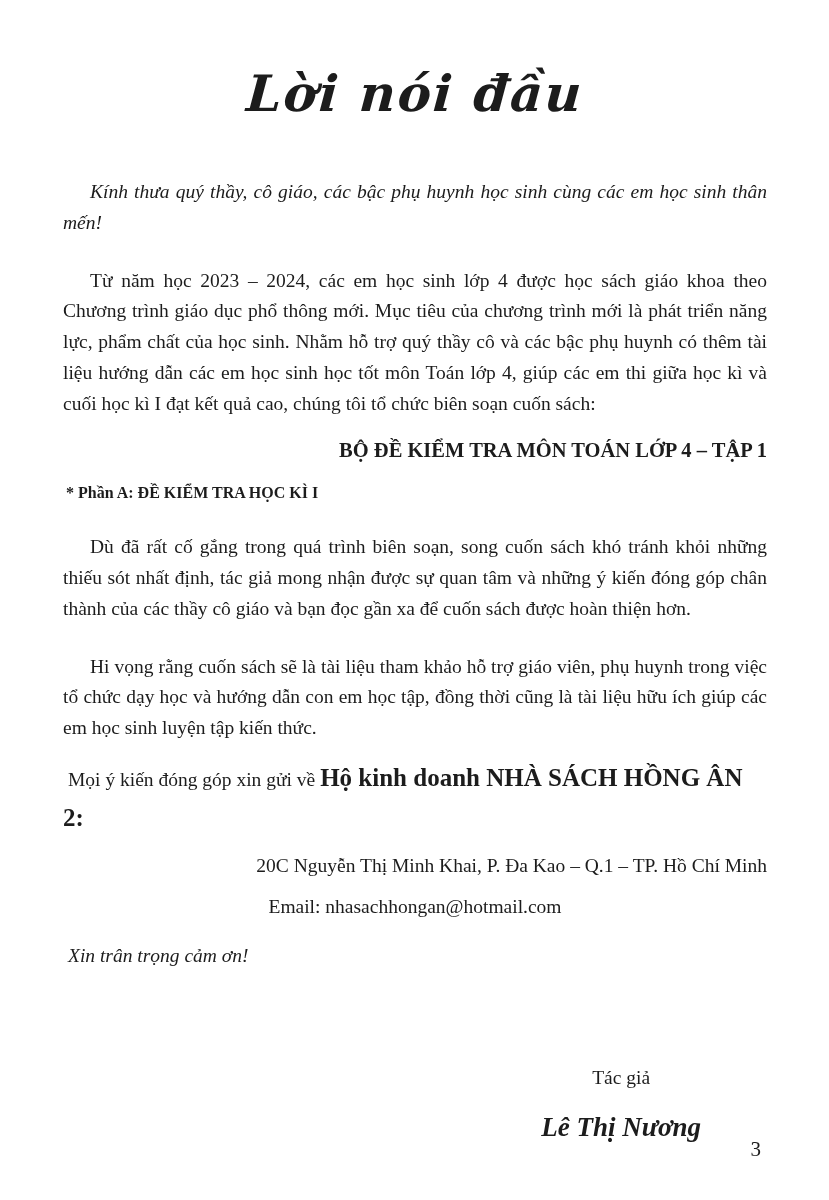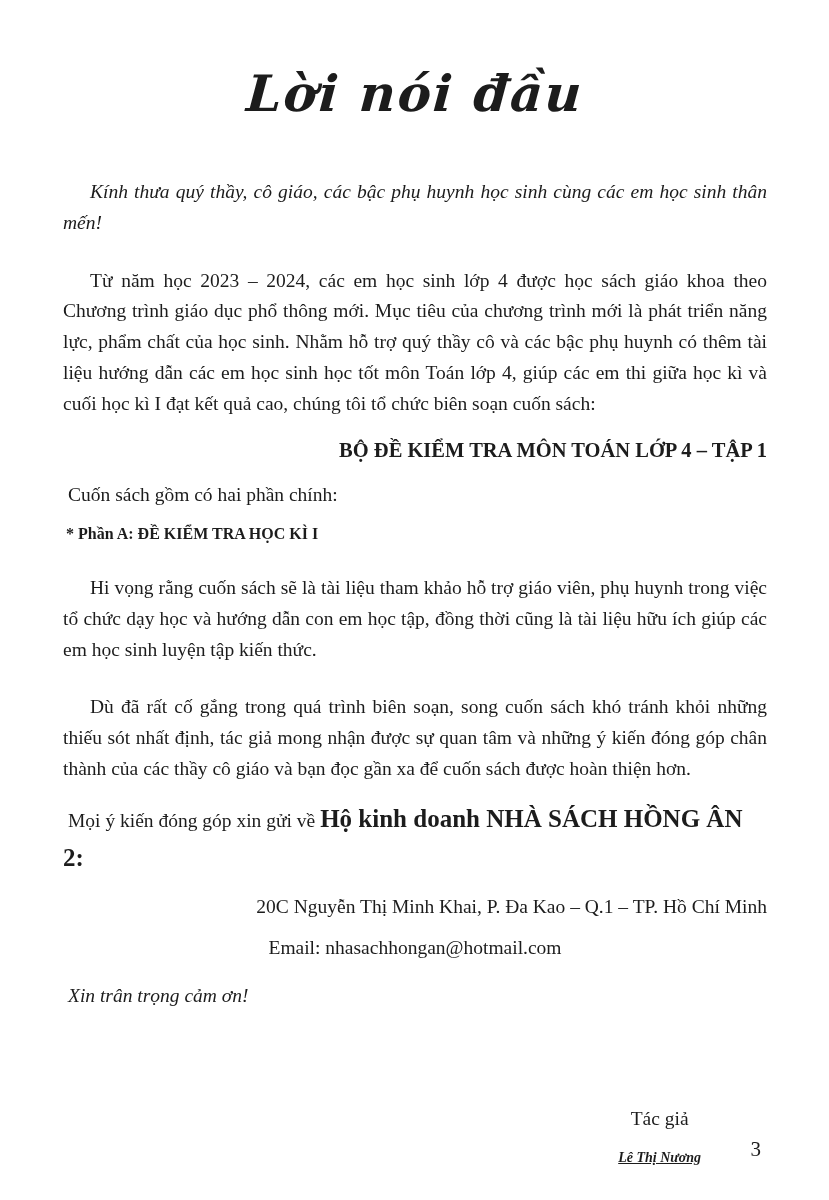--- a/index.html
+++ b/index.html
@@ -55,22 +55,21 @@
   .thanks { margin-top: 18px; }
   .author-block {
     width: fit-content;
     margin: 92px 66px 0 auto;
     text-align: center;
   }
   .author-block p { margin: 12px 0 6px 0; }
   .author-name {
     font-weight: bold;
     font-style: italic;
-    font-size: 14px;
-    text-decoration: underline;
+    font-size: 27px;
   }
   .page-number {
     position: absolute;
     right: 68px;
     bottom: 34px;
     font-size: 21px;
   }
 </style>
 </head>
 <body>
@@ -78,28 +77,27 @@
 <div class="page">
 
   <h1 class="title">Lời nói đầu</h1>
 
   <p class="italic indent justify para-gap">Kính thưa quý thầy, cô giáo, các bậc phụ huynh học sinh cùng các em học sinh thân mến!</p>
 
   <p class="indent justify para-gap">Từ năm học 2023 – 2024, các em học sinh lớp 4 được học sách giáo khoa theo Chương trình giáo dục phổ thông mới. Mục tiêu của chương trình mới là phát triển năng lực, phẩm chất của học sinh. Nhằm hỗ trợ quý thầy cô và các bậc phụ huynh có thêm tài liệu hướng dẫn các em học sinh học tốt môn Toán lớp 4, giúp các em thi giữa học kì và cuối học kì I đạt kết quả cao, chúng tôi tổ chức biên soạn cuốn sách:</p>
 
   <p class="book-title">BỘ ĐỀ KIỂM TRA MÔN TOÁN LỚP 4 – TẬP 1</p>
 
-  <p class="small-indent">Cuốn sách gồm có hai phần chính:</p>
 
   <p class="part">* Phần A: ĐỀ KIỂM TRA HỌC KÌ I</p>
 
 
+  <p class="indent justify para-gap">Dù đã rất cố gắng trong quá trình biên soạn, song cuốn sách khó tránh khỏi những thiếu sót nhất định, tác giả mong nhận được sự quan tâm và những ý kiến đóng góp chân thành của các thầy cô giáo và bạn đọc gần xa để cuốn sách được hoàn thiện hơn.</p>
+
   <p class="indent justify para-gap">Hi vọng rằng cuốn sách sẽ là tài liệu tham khảo hỗ trợ giáo viên, phụ huynh trong việc tổ chức dạy học và hướng dẫn con em học tập, đồng thời cũng là tài liệu hữu ích giúp các em học sinh luyện tập kiến thức.</p>
-
-  <p class="indent justify para-gap">Dù đã rất cố gắng trong quá trình biên soạn, song cuốn sách khó tránh khỏi những thiếu sót nhất định, tác giả mong nhận được sự quan tâm và những ý kiến đóng góp chân thành của các thầy cô giáo và bạn đọc gần xa để cuốn sách được hoàn thiện hơn.</p>
 
   <p class="small-indent feedback"><span>Mọi ý kiến đóng góp xin gửi về </span><b>Hộ kinh doanh NHÀ SÁCH HỒNG ÂN 2:</b></p>
 
   <p class="center address-line">20C Nguyễn Thị Minh Khai, P. Đa Kao – Q.1 – TP. Hồ Chí Minh</p>
 
   <p class="center">Email: nhasachhongan@hotmail.com</p>
 
   <p class="italic small-indent thanks">Xin trân trọng cảm ơn!</p>
 
   <div class="author-block">

